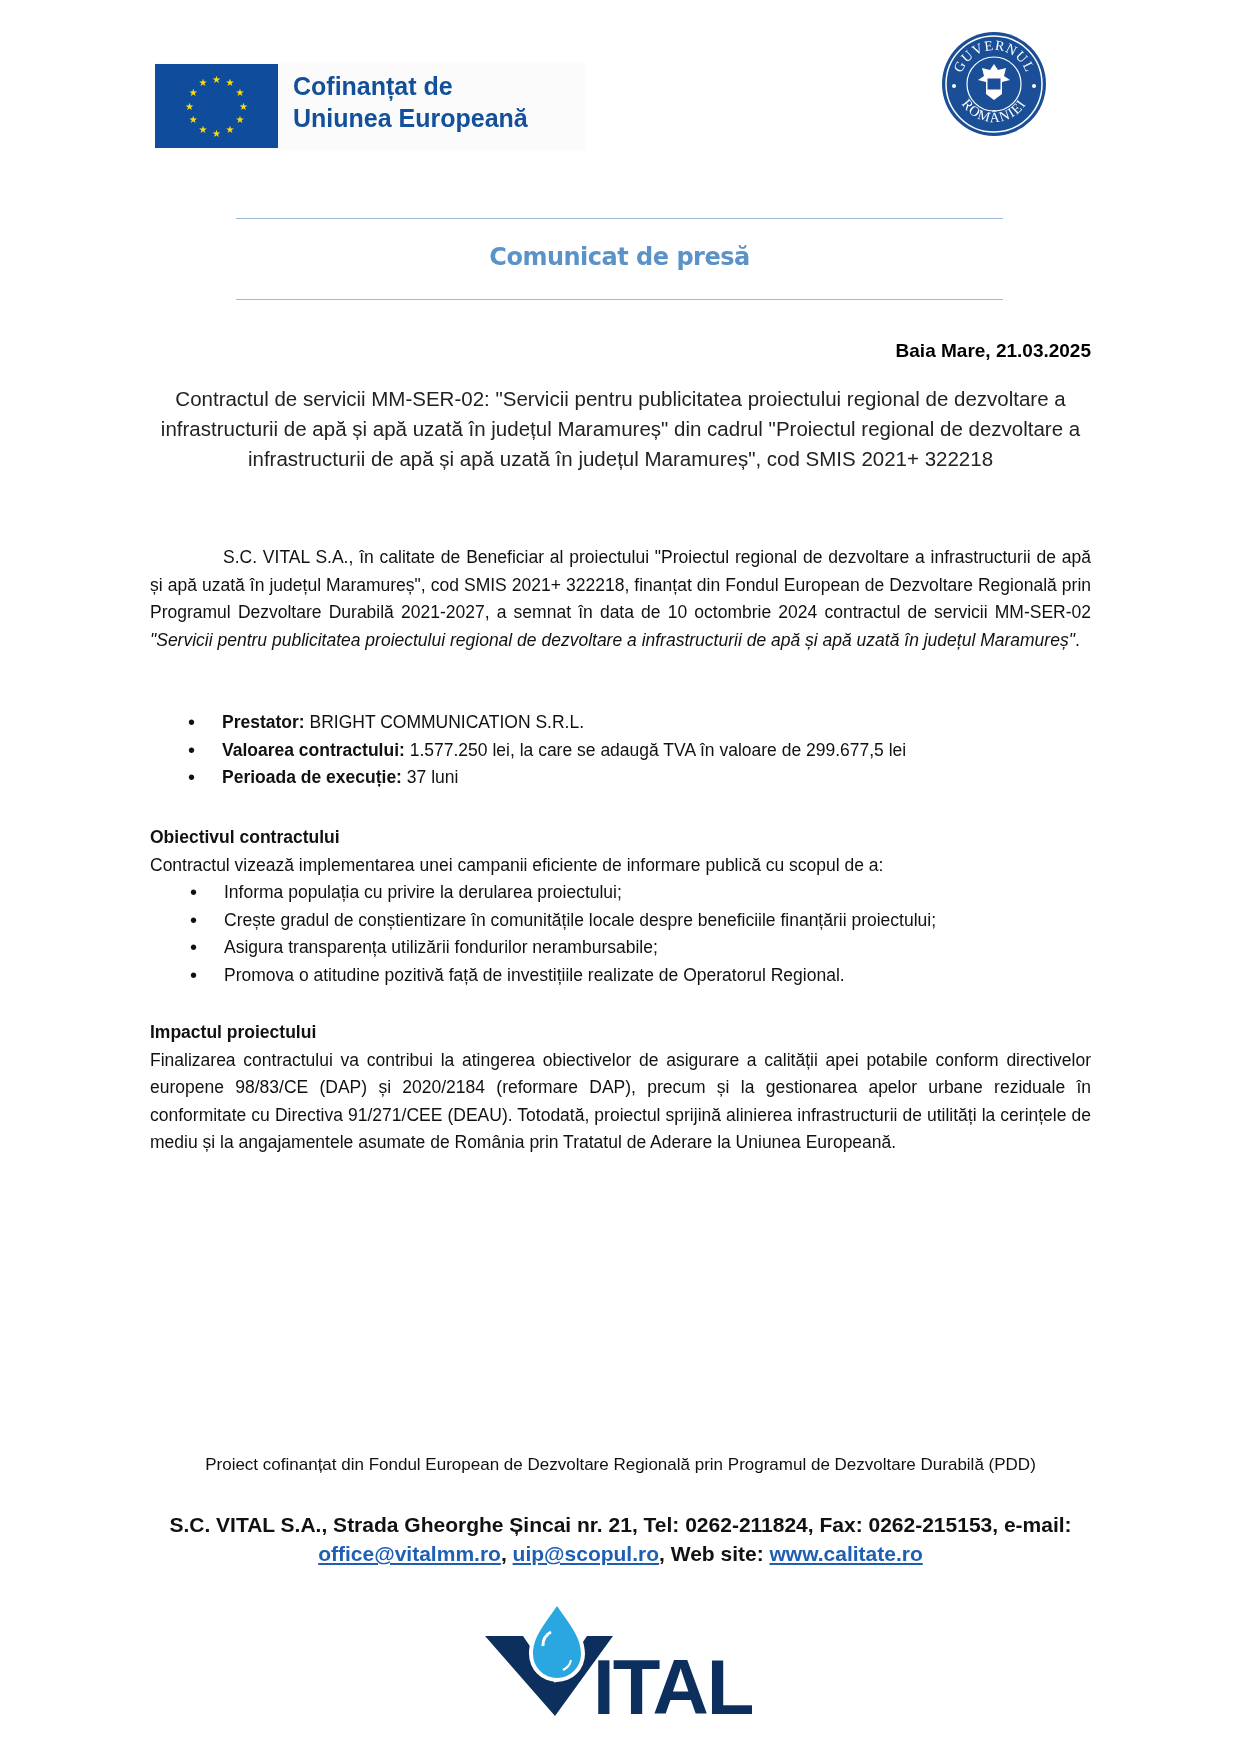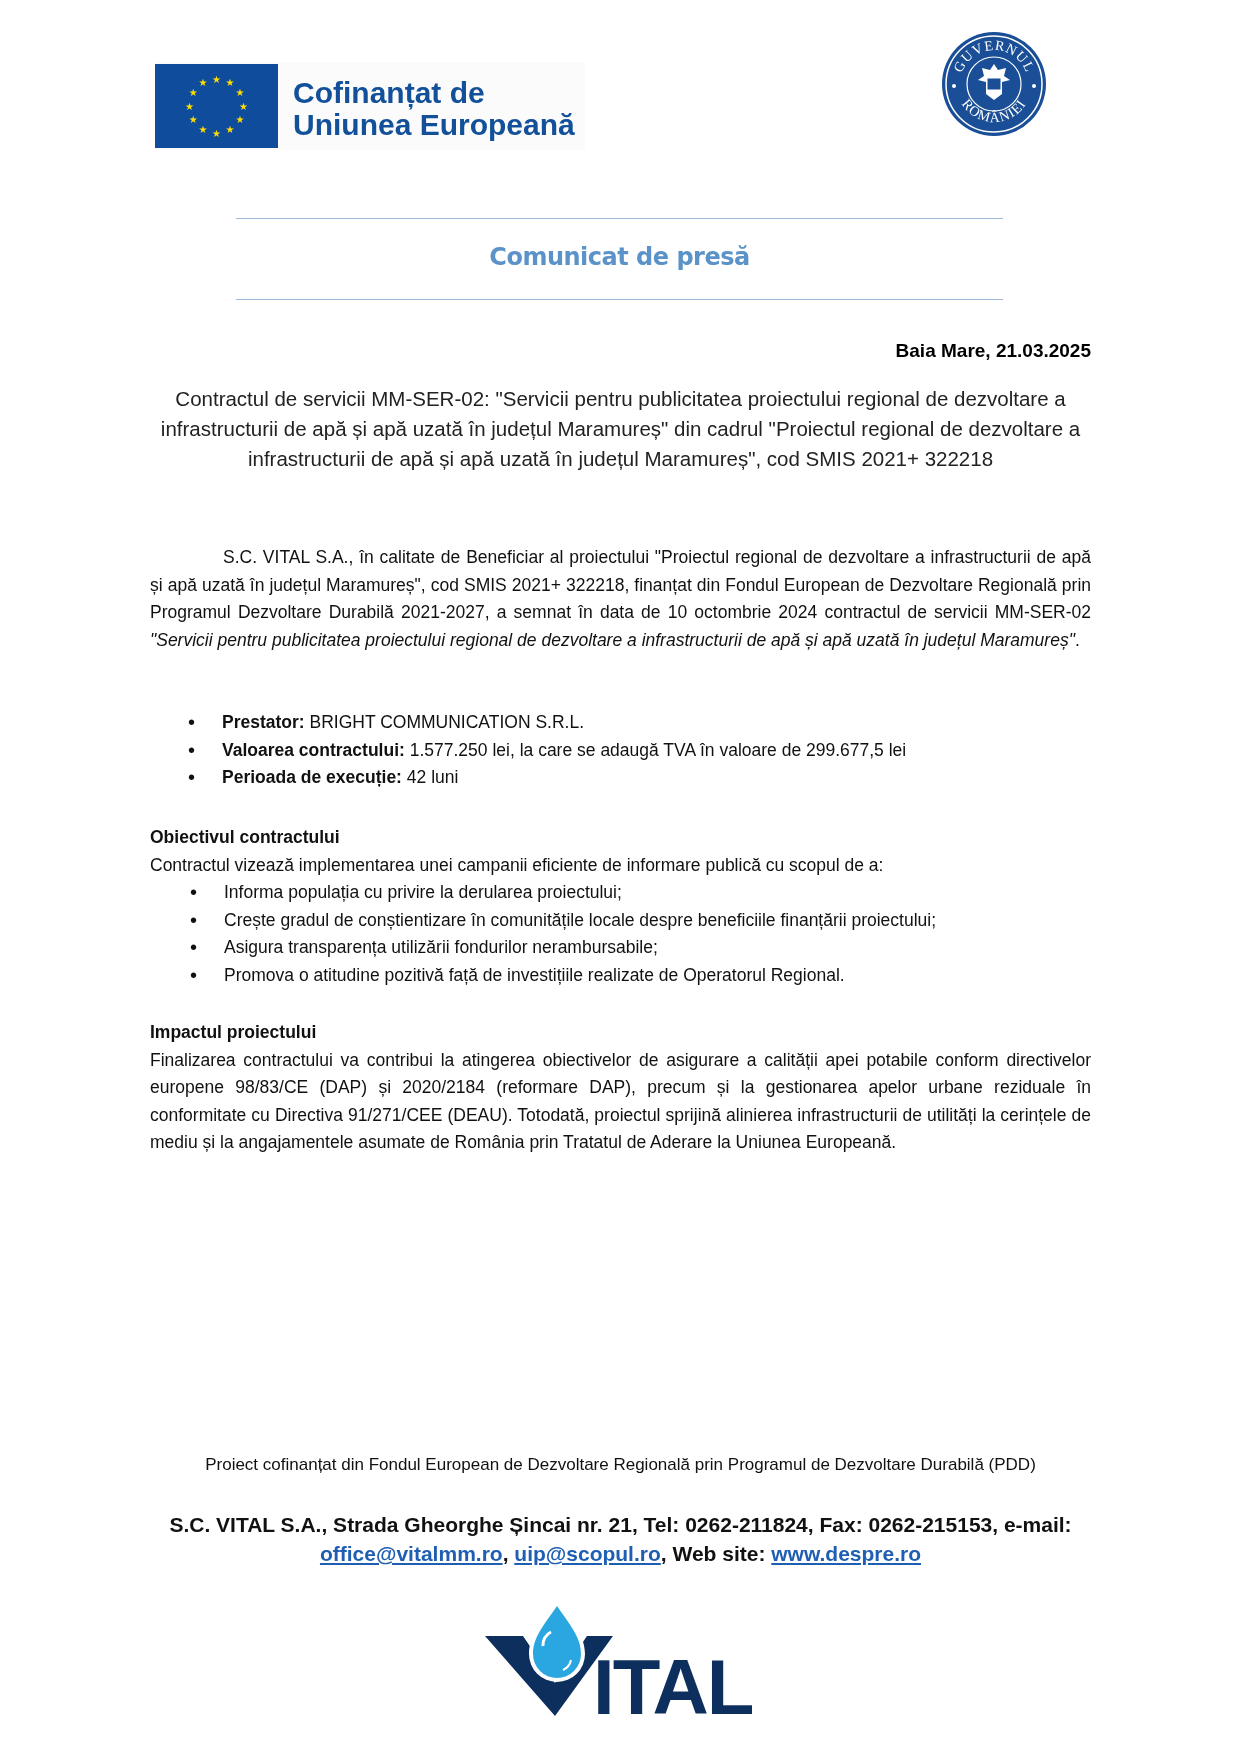--- a/index.html
+++ b/index.html
@@ -5,21 +5,21 @@
   html, body { margin: 0; padding: 0; background: #ffffff; }
   body { width: 1241px; height: 1755px; position: relative; overflow: hidden;
          font-family: "Liberation Sans", sans-serif; color: #000; }
   .abs { position: absolute; }
 
   
   .eu-logo { left: 155px; top: 62px; width: 430px; height: 88px; background: #fbfbfb; }
   .eu-flag { position: absolute; left: 0; top: 2px; width: 123px; height: 84px; background: #0f4c9c; }
   .eu-flag svg { width: 100%; height: 100%; display: block; }
   .eu-text { position: absolute; left: 138px; top: 8px; color: #12509a; font-weight: bold;
-             font-size: 30px; line-height: 32px; font-family: "Liberation Sans", sans-serif; margin-top: 7px; }
+             font-size: 25px; line-height: 32px; font-family: "Liberation Sans", sans-serif; }
 
   
   .gov-seal { left: 940px; top: 30px; width: 108px; height: 108px; }
 
   
   .rule { height: 0; border-top: 1.5px solid #9cb9d8; left: 236px; width: 767px; }
   .rule.top { top: 218px; }
   .rule.bottom { top: 299px; }
   .press-title { top: 243px; left: 236px; width: 767px; text-align: center;
                  color: #5b93c9; font-size: 24px; font-weight: bold;
@@ -109,21 +109,21 @@
 
 <div class="abs headline">Contractul de servicii MM-SER-02: "Servicii pentru publicitatea proiectului regional de dezvoltare a infrastructurii de apă și apă uzată în județul Maramureș" din cadrul "Proiectul regional de dezvoltare a infrastructurii de apă și apă uzată în județul Maramureș", cod SMIS 2021+ 322218</div>
 
 <div class="abs body-text intro">
   <span class="indent"></span><span>S.C. VITAL S.A., în calitate de Beneficiar al proiectului "Proiectul regional de dezvoltare a infrastructurii de apă și apă uzată în județul Maramureș", cod SMIS 2021+ 322218, finanțat din Fondul European de Dezvoltare Regională prin Programul Dezvoltare Durabilă 2021-2027, a semnat în data de 10 octombrie 2024 contractul de servicii MM-SER-02 </span><i>"Servicii pentru publicitatea proiectului regional de dezvoltare a infrastructurii de apă și apă uzată în județul Maramureș"</i><span>.</span>
 </div>
 
 <ul class="abs body-text bullets details">
   <li><b>Prestator:</b><span> BRIGHT COMMUNICATION S.R.L.</span></li>
   <li><b>Valoarea contractului:</b><span> 1.577.250 lei, la care se adaugă TVA în valoare de 299.677,5 lei</span></li>
-  <li><b>Perioada de execuție:</b><span> 42 luni</span></li>
+  <li><b>Perioada de execuție:</b><span> 37 luni</span></li>
 </ul>
 
 <div class="abs body-text objective">
   <div class="section-h">Obiectivul contractului</div>
   <div>Contractul vizează implementarea unei campanii eficiente de informare publică cu scopul de a:</div>
   <ul class="bullets">
     <li>Informa populația cu privire la derularea proiectului;</li>
     <li>Crește gradul de conștientizare în comunitățile locale despre beneficiile finanțării proiectului;</li>
     <li>Asigura transparența utilizării fondurilor nerambursabile;</li>
     <li>Promova o atitudine pozitivă față de investițiile realizate de Operatorul Regional.</li>
@@ -132,21 +132,21 @@
 
 <div class="abs body-text impact">
   <div class="section-h">Impactul proiectului</div>
   <div>Finalizarea contractului va contribui la atingerea obiectivelor de asigurare a calității apei potabile conform directivelor europene 98/83/CE (DAP) și 2020/2184 (reformare DAP), precum și la gestionarea apelor urbane reziduale în conformitate cu Directiva 91/271/CEE (DEAU). Totodată, proiectul sprijină alinierea infrastructurii de utilități la cerințele de mediu și la angajamentele asumate de România prin Tratatul de Aderare la Uniunea Europeană.</div>
 </div>
 
 <div class="abs footer-note">Proiect cofinanțat din Fondul European de Dezvoltare Regională prin Programul de Dezvoltare Durabilă (PDD)</div>
 <div class="abs footer-contact">
   <div>S.C. VITAL S.A., Strada Gheorghe Șincai nr. 21, Tel: 0262-211824, Fax: 0262-215153, e-mail:</div>
   <div>
-    <a>office@vitalmm.ro</a><span>, </span><a>uip@scopul.ro</a><span>, Web site: </span><a>www.despre.ro</a>
+    <a>office@vitalmm.ro</a><span>, </span><a>uip@scopul.ro</a><span>, Web site: </span><a>www.calitate.ro</a>
   </div>
 </div>
 
 <div class="abs vital-logo">
   <svg viewBox="0 0 275 120" width="275" height="120">
 
     <polygon points="0,38 38,38 70,85 102,38 128,38 70,118" fill="#0d2f5e"></polygon>
 
     <path d="M72 2 C 88 24, 100 38, 100 56 A 28 28 0 0 1 44 56 C 44 38, 56 24, 72 2 Z" fill="#ffffff"></path>
     <path d="M72 8 C 86 28, 96 40, 96 56 A 24 24 0 0 1 48 56 C 48 40, 58 28, 72 8 Z" fill="#2aa7e0"></path>

